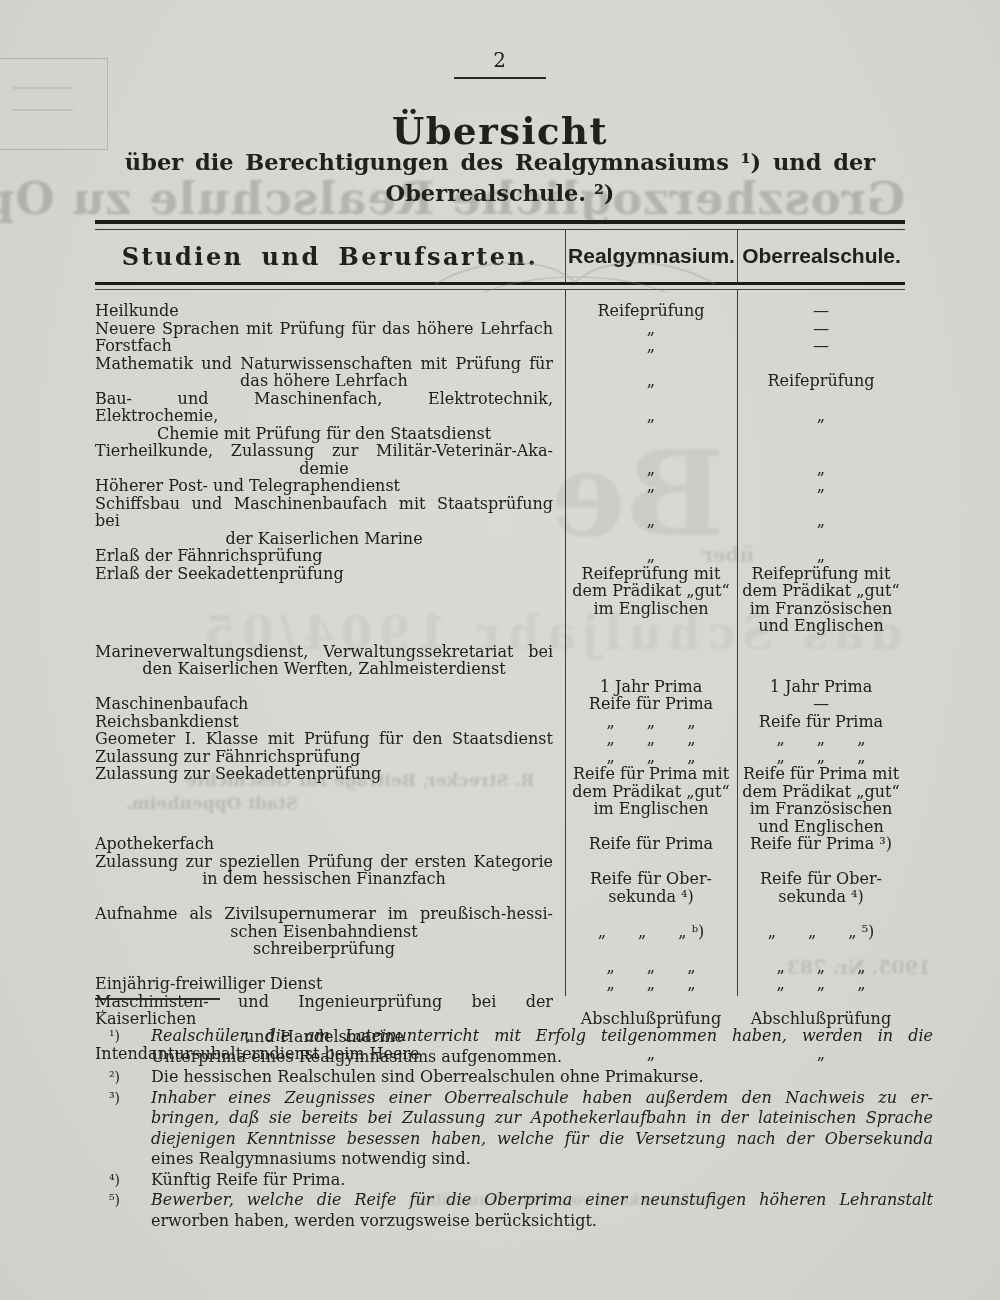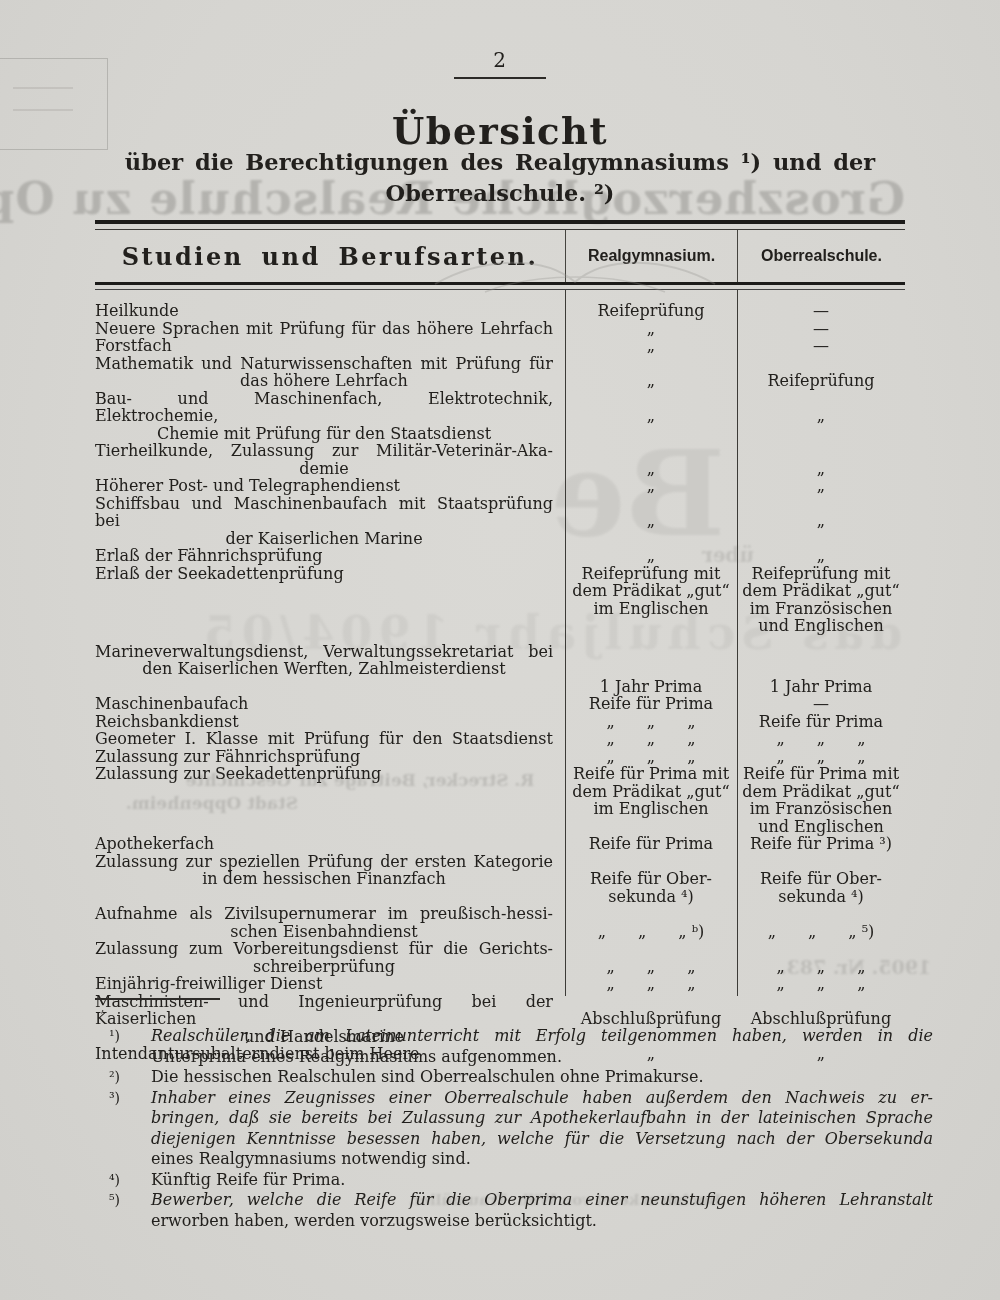--- a/index.html
+++ b/index.html
@@ -34,21 +34,21 @@
   .doc-sub1{position:absolute; top:149px; left:0; width:1000px; text-align:center;
             font-size:22.5px; font-weight:bold; word-spacing:4px;}
   .doc-sub2{position:absolute; top:180px; left:0; width:1000px; text-align:center;
             font-size:22.5px; font-weight:bold;}
   
   .table-wrap{position:absolute; top:220px; left:95px; width:810px;}
   .rule-top{height:5px; border-top:4px solid #1c1b19; border-bottom:1px solid #3a3936;}
   .thead{position:relative; display:grid; grid-template-columns:470px 172px 168px; height:52px;}
   .thead .hc{display:flex; align-items:center; justify-content:center;}
   .h-stud{font-size:24px; font-weight:bold; letter-spacing:2.5px; word-spacing:7px;}
-  .h-col{font-family:"Liberation Sans",sans-serif; font-size:16px; font-weight:bold;
+  .h-col{font-family:"Liberation Sans",sans-serif; font-size:21px; font-weight:bold;
          border-left:1px solid #45443f;}
   .rule-mid{height:4px; border-top:3px solid #1c1b19; border-bottom:1px solid #444;}
   .ornament{position:absolute; left:330px; top:24px; opacity:.30; pointer-events:none;}
   .tbody{position:relative; padding-top:12px; height:694px;}
   .vline{position:absolute; top:0; bottom:0; width:1px; background:#3c3b37;}
   .vl-1{left:470px;} .vl-2{left:642px;}
   .trow{display:grid; grid-template-columns:470px 172px 168px;}
   .ln{line-height:17.5px; font-size:16px;}
   .stud{padding-right:12px;}
   .stud .jf{text-align:justify; text-align-last:justify;}
@@ -326,21 +326,20 @@
           </div>
           <div class="cell val" style="padding-top: 17.5px;">
             <div class="ln">„  „  „ ᵇ)</div>
           </div>
           <div class="cell val" style="padding-top: 17.5px;">
             <div class="ln">„  „  „ ⁵)</div>
           </div>
         </div>
         <div class="trow">
           <div class="cell stud">
-            <div class="ln jf">Zulassung zum Vorbereitungsdienst für die Gerichts-</div>
             <div class="ln cont">schreiberprüfung</div>
           </div>
           <div class="cell val" style="padding-top: 17.5px;">
             <div class="ln">„  „  „</div>
           </div>
           <div class="cell val" style="padding-top: 17.5px;">
             <div class="ln">„  „  „</div>
           </div>
         </div>
         <div class="trow">

